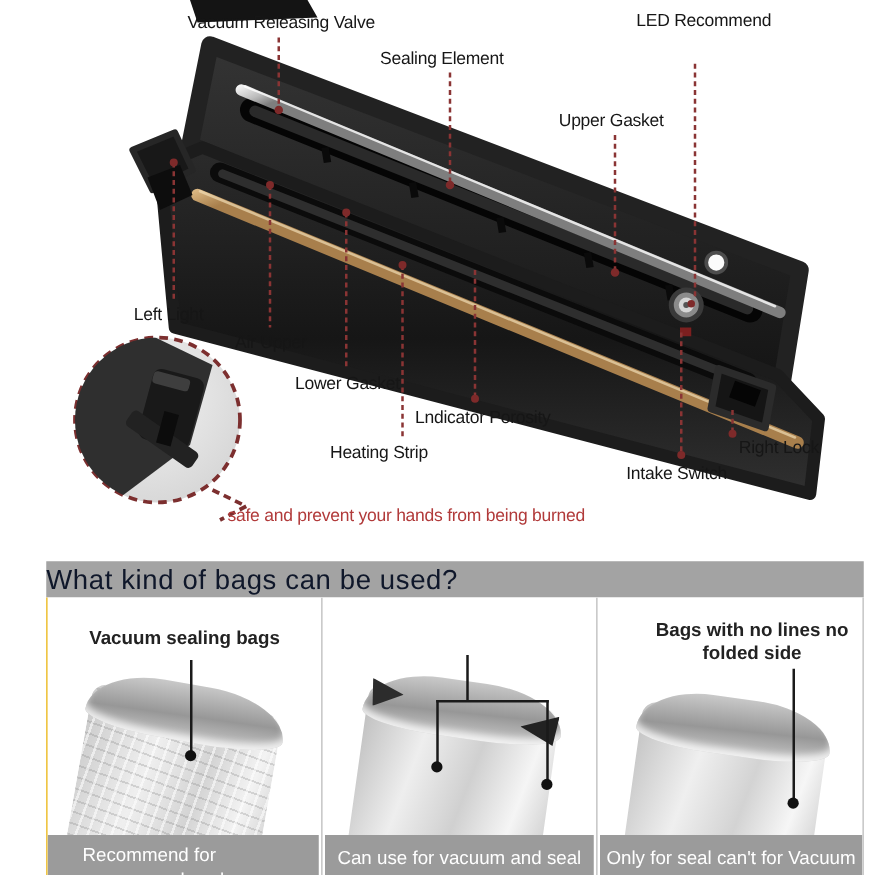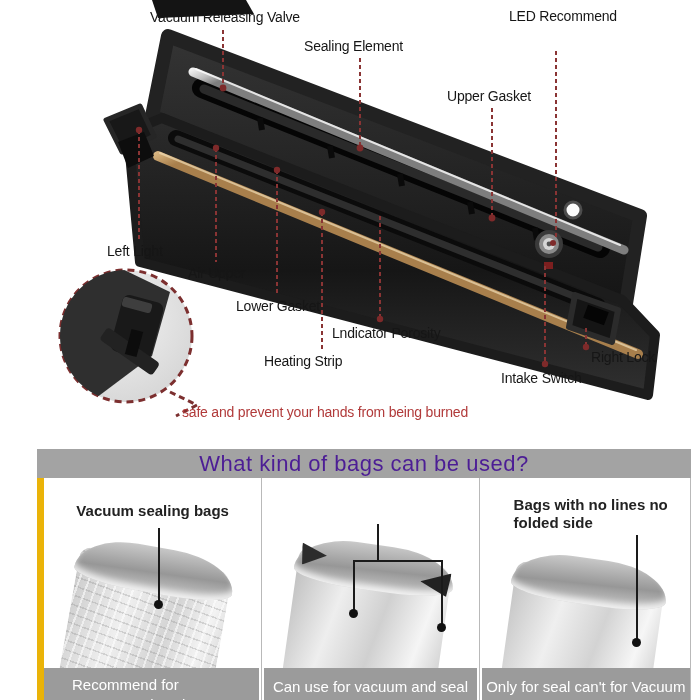--- a/index.html
+++ b/index.html
@@ -19,31 +19,31 @@
   .l-ap{left:332px;top:325px;}
   .l-hs{left:264px;top:353px;}
   .l-ss{left:501px;top:370px;}
   .l-rl{left:591px;top:349px;}
   .l-warn{left:182px;top:404px;color:#b13a3a;font-size:14px;z-index:6;}
   
   .machine-svg{position:absolute;left:0;top:0;z-index:1;}
   .leader-svg{position:absolute;left:0;top:0;z-index:3;}
   
   .panel{position:absolute;left:37px;top:449px;width:654px;height:251px;z-index:5;}
-  .panel-header{height:29px;background:#a3a3a3;color:#4c1d95;text-align:center;
+  .panel-header{height:29px;background:#a3a3a3;color:#0f172a;text-align:left;
                 font-size:22px;font-weight:400;line-height:29px;letter-spacing:.5px;}
   .panel-body{position:absolute;left:0;right:0;top:29px;bottom:0;background:#fff;
-              border-left:7px solid #eab308;border-right:1px solid #b9b9b9;
+              border-left:1px solid #eab308;border-right:1px solid #b9b9b9;
               display:flex;overflow:hidden;}
   .pcol{position:relative;border-right:1px solid #b9b9b9;overflow:hidden;}
   .pcol:last-child{border-right:none;}
   .pc1{width:220px;}.pc2{width:219px;}.pc3{width:213px;}
   .pcol-title{position:absolute;top:24px;left:0;width:100%;text-align:center;
               font-size:15px;font-weight:700;color:#222;z-index:2;}
-  .pc3 .pcol-title{left:34px;width:180px;text-align:left;top:18px;line-height:18px;}
+  .pc3 .pcol-title{left:34px;width:180px;text-align:center;top:18px;line-height:18px;}
   .pline{position:absolute;width:2px;background:#1a1a1a;z-index:4;}
   .phbar{position:absolute;height:2px;background:#1a1a1a;z-index:4;}
   .pdot{position:absolute;width:9px;height:9px;border-radius:50%;background:#111;z-index:4;}
   
   .bag{position:absolute;z-index:1;border-radius:12px 16px 10px 10px;}
   .bag .open{position:absolute;left:-3px;right:-3px;top:-12px;height:46px;
              background:linear-gradient(178deg,#cdcdcd 0%,#979797 55%,#cfcfcf 100%);
              border-radius:48% 52% 50% 50% / 95% 95% 35% 35%;
              box-shadow:inset 0 -5px 6px rgba(255,255,255,.75);}
   .bag1{left:22px;top:80px;width:154px;height:160px;transform:rotate(10deg);

